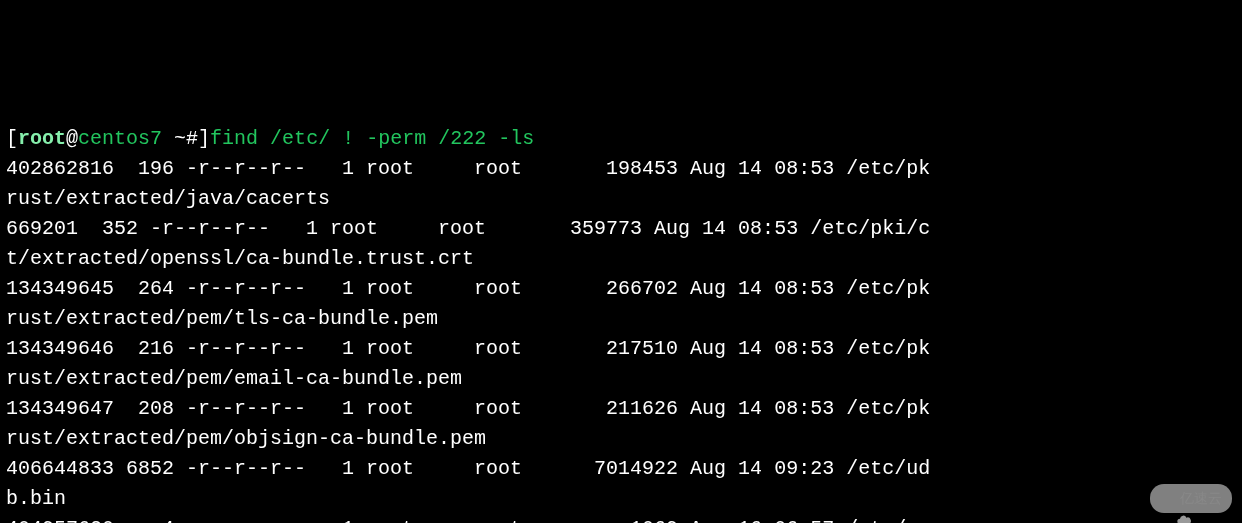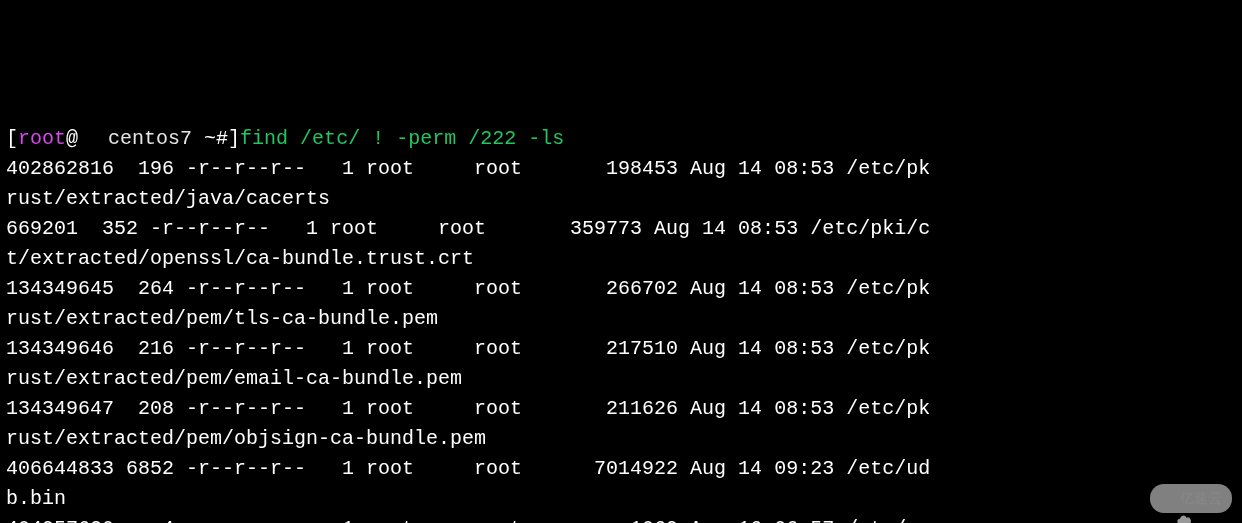--- a/index.html
+++ b/index.html
@@ -14,23 +14,23 @@
       font-size: 20px;
       line-height: 1.5;
       padding: 4px 6px;
       white-space: pre;
       overflow: hidden;
       width: 1242px;
       height: 523px;
       position: relative;
     }
     .bracket { color: #ffffff; }
-    .user { color: #d946ef; }
+    .user { color: #86efac; font-weight: bold; }
     .at { color: #ffffff; }
-    .host { color: #e5e5e5; padding-left: 30px; }
+    .host { color: #22c55e; }
     .tilde { color: #ffffff; }
     .cmd { color: #22c55e; }
     .line { display: block; }
     .watermark {
       position: absolute;
       right: 10px;
       bottom: 10px;
       background: rgba(255,255,255,0.5);
       color: #888;
       font-size: 14px;

